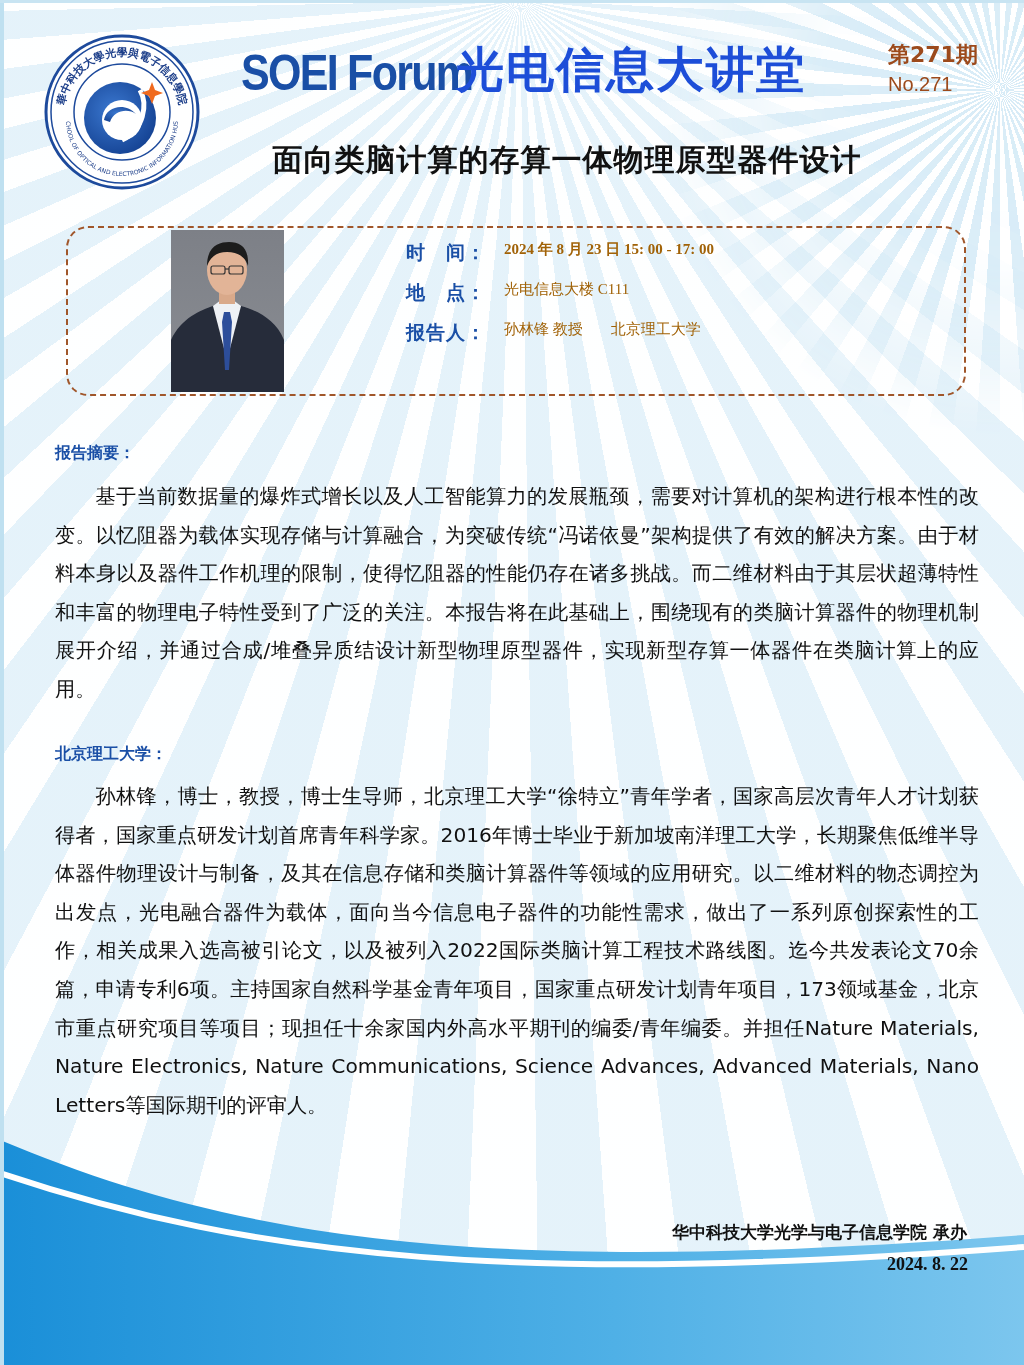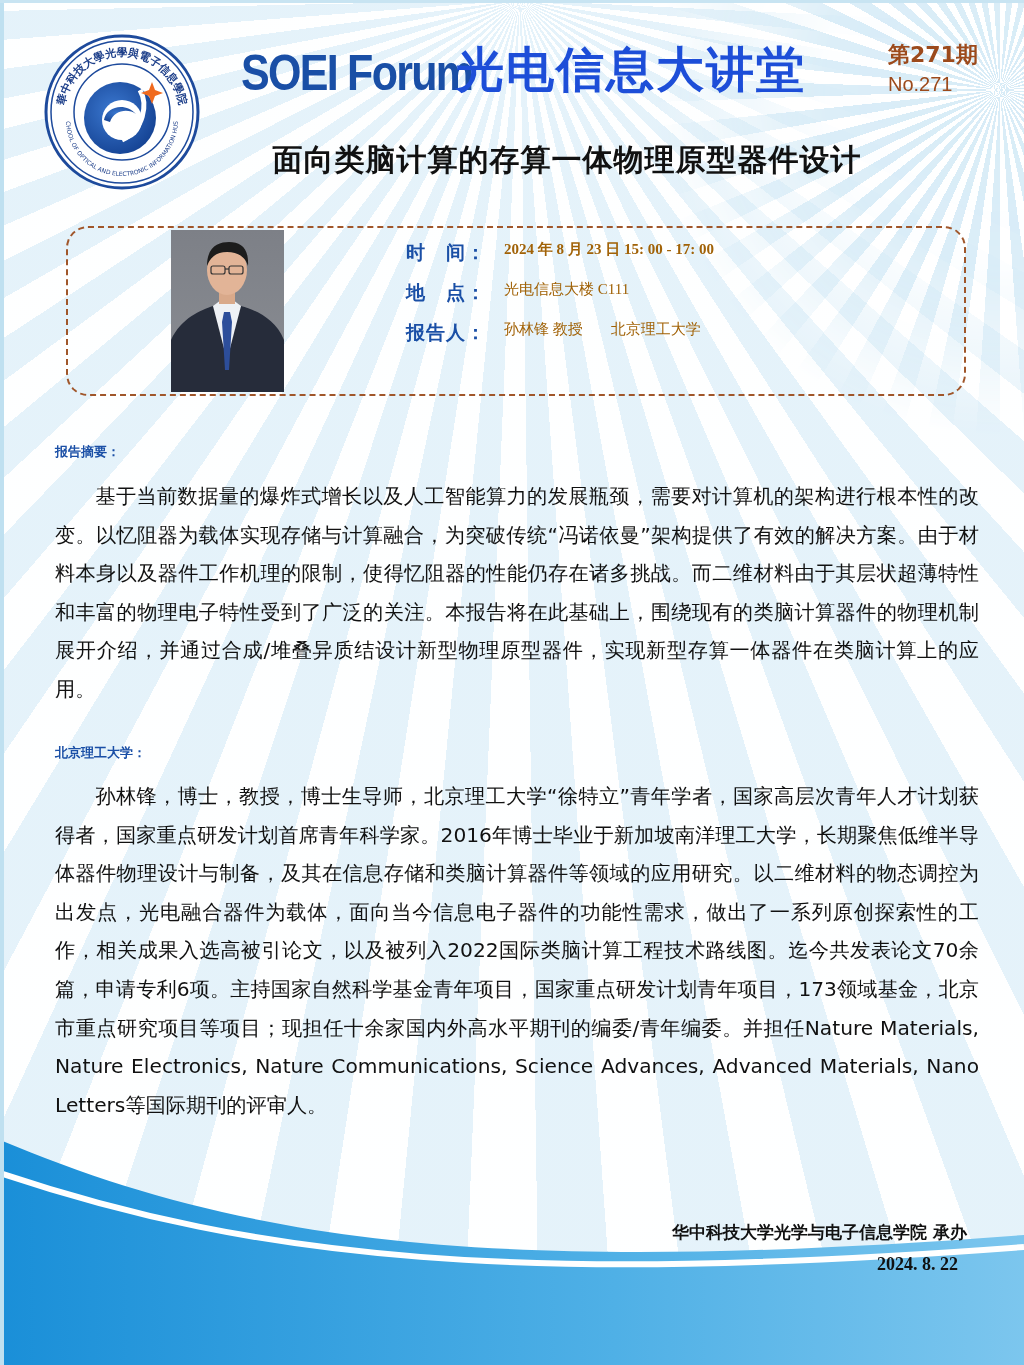--- a/index.html
+++ b/index.html
@@ -93,35 +93,35 @@
     .info-value {
       font-size: 15px; color: #a16207;
       font-family: "Liberation Serif", "DejaVu Serif", serif;
     }
     .info-value.bold { font-weight: bold; }
     .info-value .gap { display:inline-block; width: 28px; }
 
     
     .section-title {
       position: absolute; left: 55px;
-      font-weight: bold; font-size: 13px; color: #1a4fa6;
+      font-weight: bold; font-size: 16px; color: #1a4fa6;
     }
     .para {
       position: absolute; left: 55px; width: 924px;
       font-size: 20.2px; line-height: 38.6px; color: #111;
       text-align: justify; text-indent: 2em;
       font-family: "DejaVu Sans", sans-serif;
     }
 
     .footer-org {
       position: absolute; right: 57px; top: 1221px;
       font-weight: bold; font-size: 17px; color: #111; white-space: nowrap; margin-left: 43px;
     }
     .footer-date {
-      position: absolute; right: 66px; top: 1254px;
+      position: absolute; right: 56px; top: 1254px;
       font-family: "Liberation Serif", serif;
       font-weight: bold; font-size: 18px; color: #111; white-space: nowrap;
     }
   </style>
 </head>
 <body>
 
 <div class="bg">
   <div class="rays"></div>
   <div class="rays2"></div>

